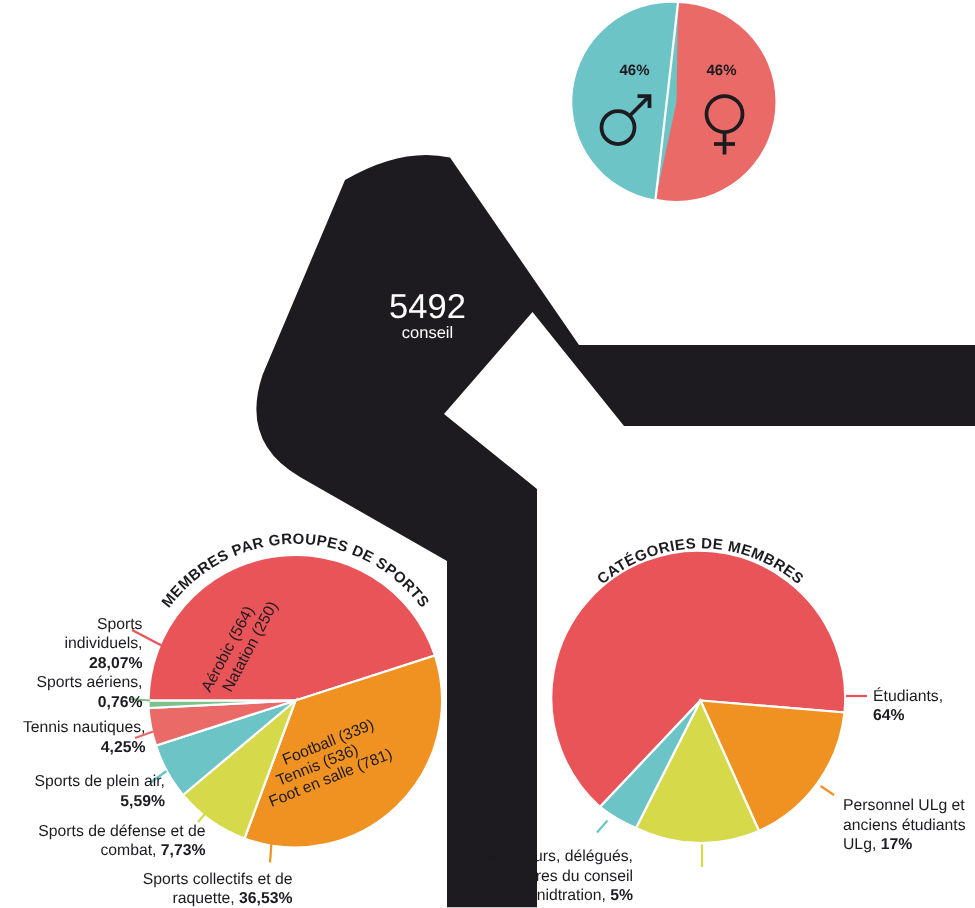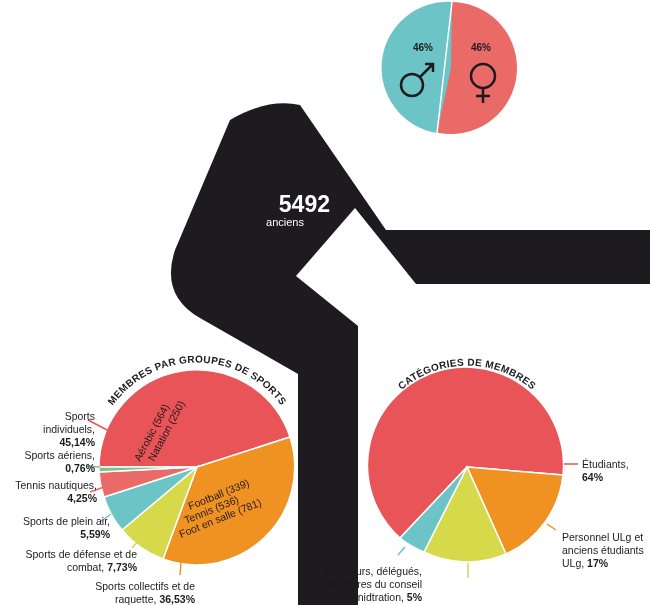--- a/index.html
+++ b/index.html
@@ -3,21 +3,21 @@
 <meta charset="utf-8">
 <style>
   html, body { margin: 0; padding: 0; background: #ffffff; }
   body { width: 650px; height: 605px; position: relative; overflow: hidden; font-family: "Liberation Sans", sans-serif; color: #1d1b1f; }
   svg.canvas { position: absolute; left: 0; top: 0; }
   .lbl { position: absolute; font-size: 10.5px; line-height: 13px; color: #1d1b1f; }
   .lbl b { font-weight: 700; }
   .r { text-align: right; padding-left: 12px; }
   .c { text-align: center; }
   .big { position: absolute; color: #fff; text-align: center; }
-  .big .num { font-size: 23px; font-weight: 700; line-height: 24px; display: block; text-align: right; }
+  .big .num { font-size: 23px; font-weight: 400; line-height: 24px; display: block; }
   .big .sub { font-size: 11px; line-height: 13px; display: block; }
 </style>
 </head>
 <body>
 
 <svg class="canvas" width="650" height="605" viewBox="0 0 650 605">
   <defs>
     <path id="arc-left" d="M 104 420 A 104 104 0 0 1 290 420"></path>
     <path id="arc-right" d="M 378 420 A 100 100 0 0 1 556 420"></path>
   </defs>
@@ -100,25 +100,25 @@
     <line x1="468" y1="563" x2="468" y2="578" stroke="#d5d94a"></line>
     <line x1="405" y1="547" x2="398" y2="555" stroke="#6cc4c6"></line>
   </g>
 </svg>
 
 <div class="lbl c" style="left:408px; top:41px; width:30px; font-weight:700; font-size:10px;">46%</div>
 <div class="lbl c" style="left:466px; top:41px; width:30px; font-weight:700; font-size:10px;">46%</div>
 
 <div class="big" style="left:240px; top:192px; width:90px;">
   <span class="num">5492</span>
-  <span class="sub">anciens</span>
+  <span class="sub">conseil</span>
 </div>
 
 <div class="lbl r" style="left:0px; top:410px; width:83px;">
-  <span>Sports individuels,</span><br><b>45,14%</b>
+  <span>Sports individuels,</span><br><b>28,07%</b>
 </div>
 <div class="lbl r" style="left:0px; top:449px; width:83px;">
   <span>Sports aériens,</span><br><b>0,76%</b>
 </div>
 <div class="lbl r" style="left:0px; top:479px; width:85px;">
   <span>Tennis nautiques,</span><br><b>4,25%</b>
 </div>
 <div class="lbl r" style="left:0px; top:515px; width:98px;">
   <span>Sports de plein air,</span><br><b>5,59%</b>
 </div>

